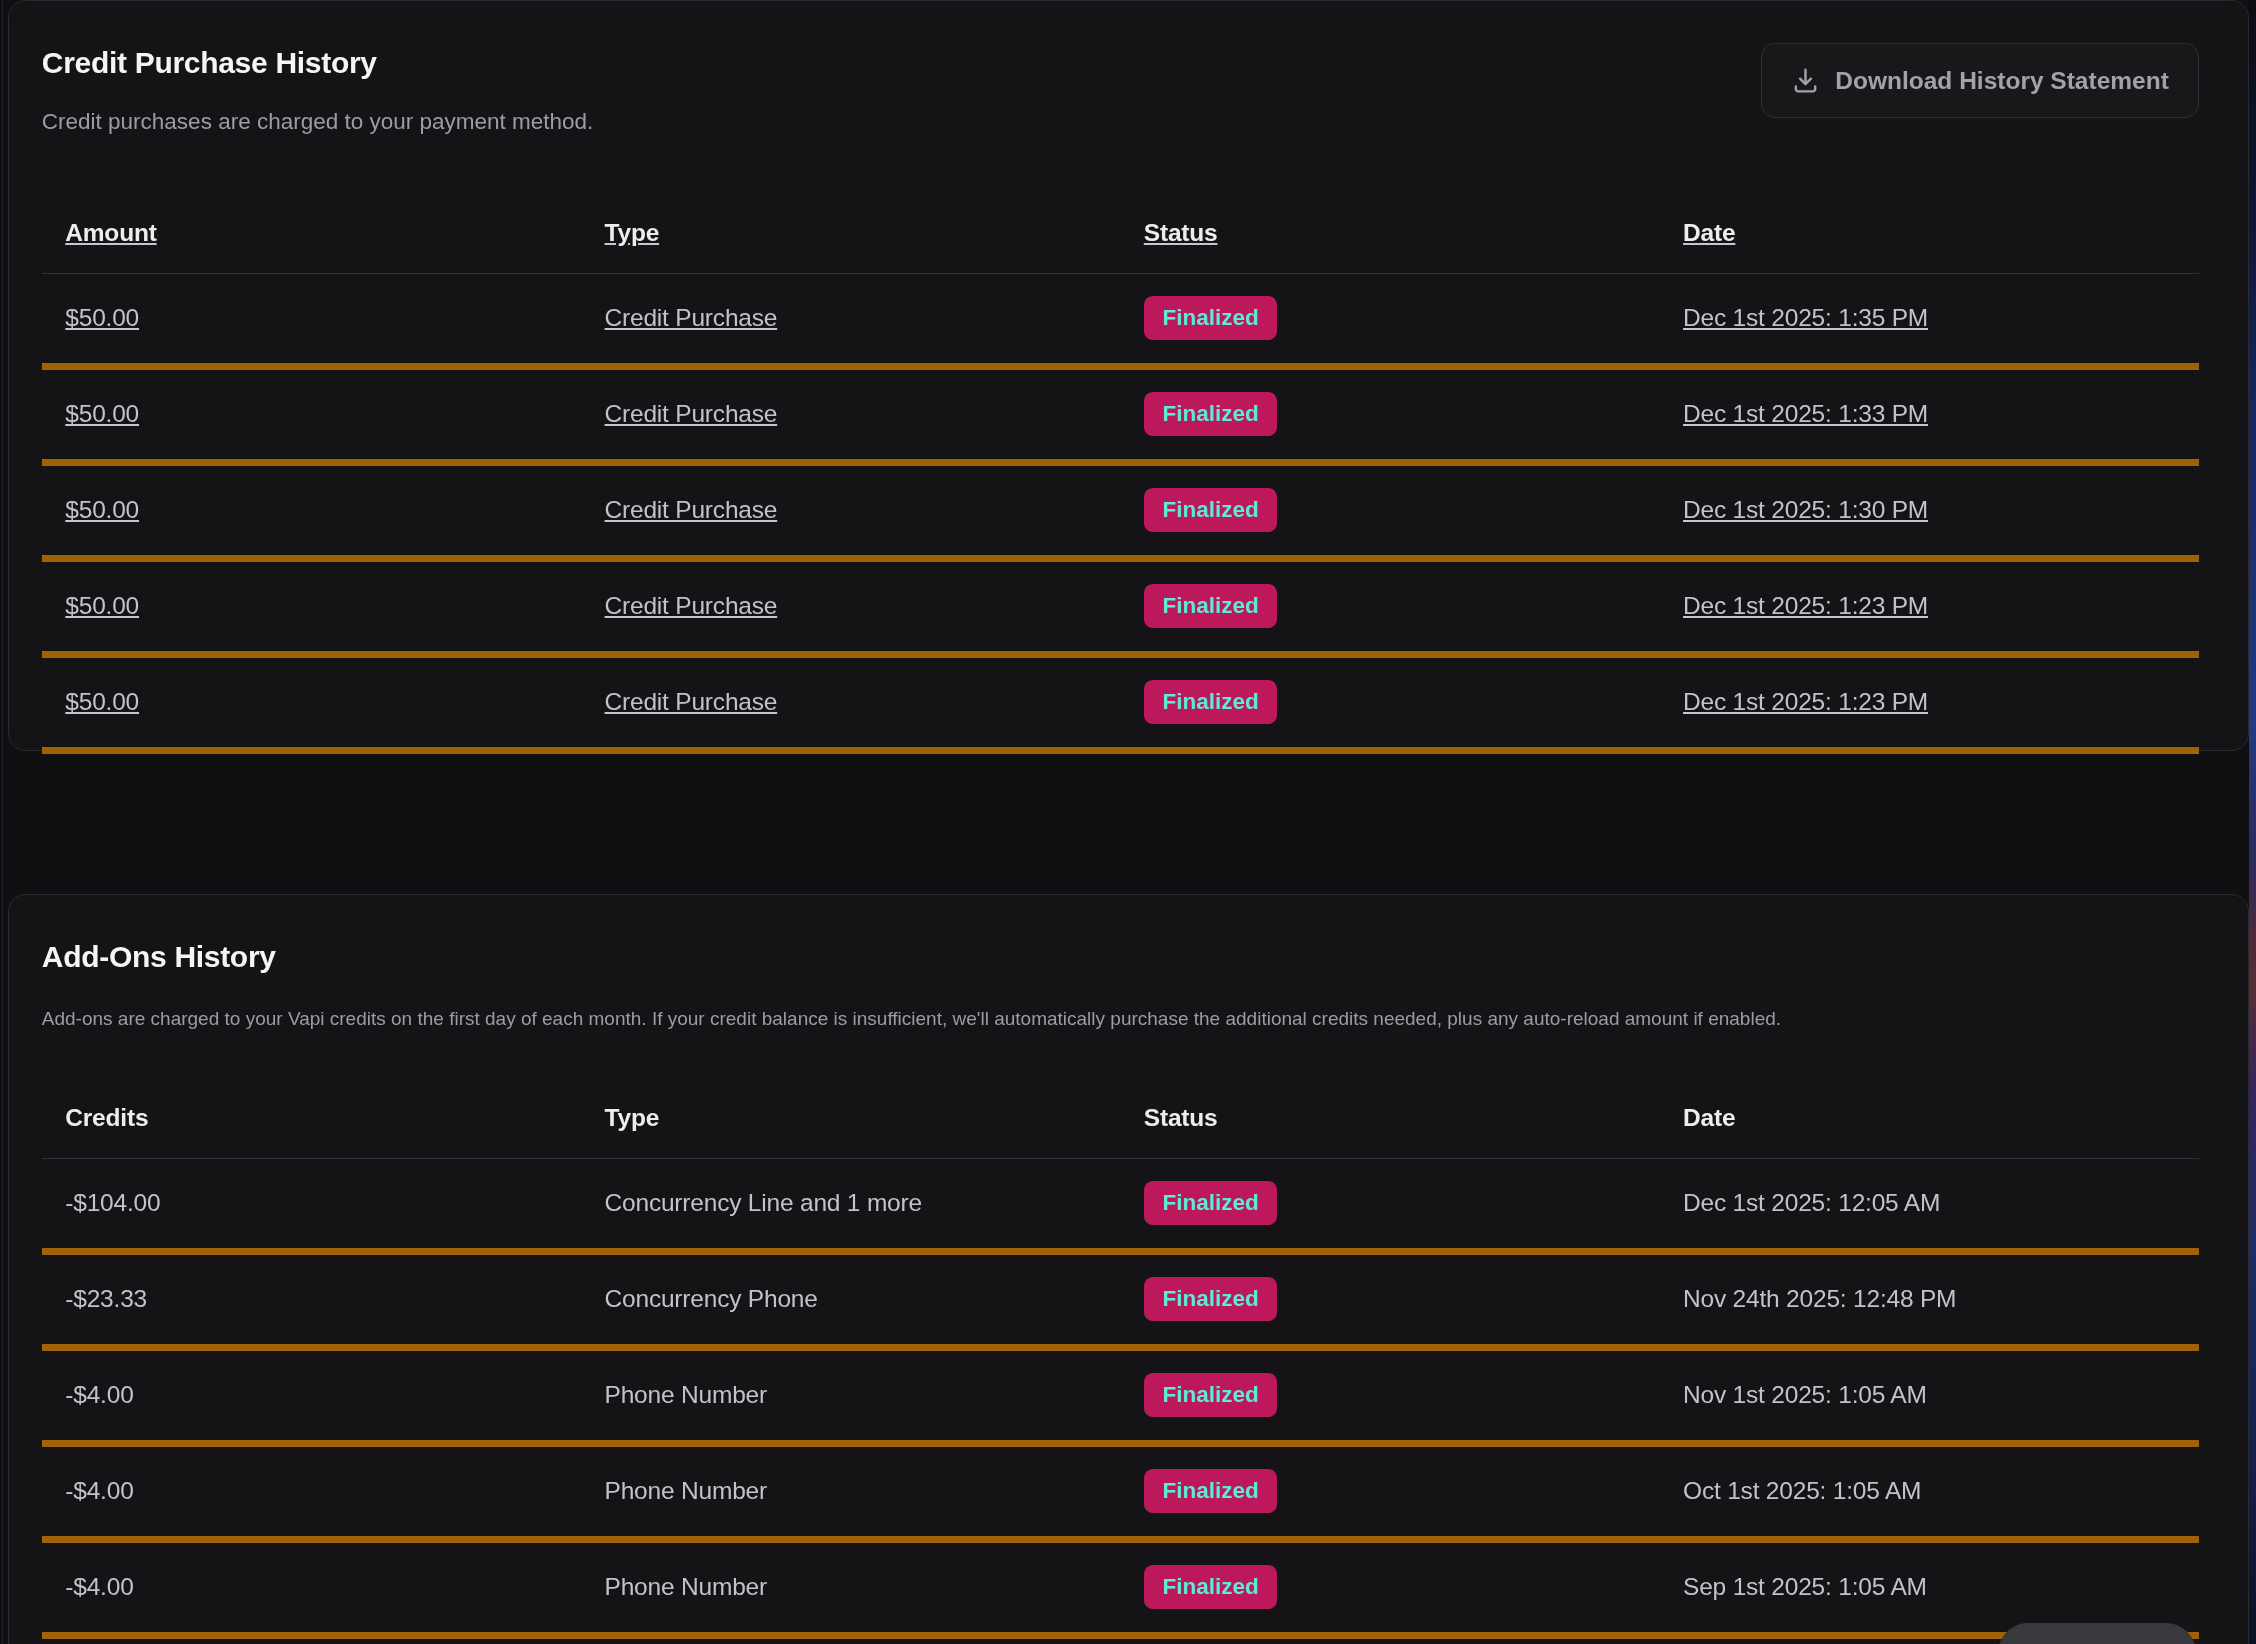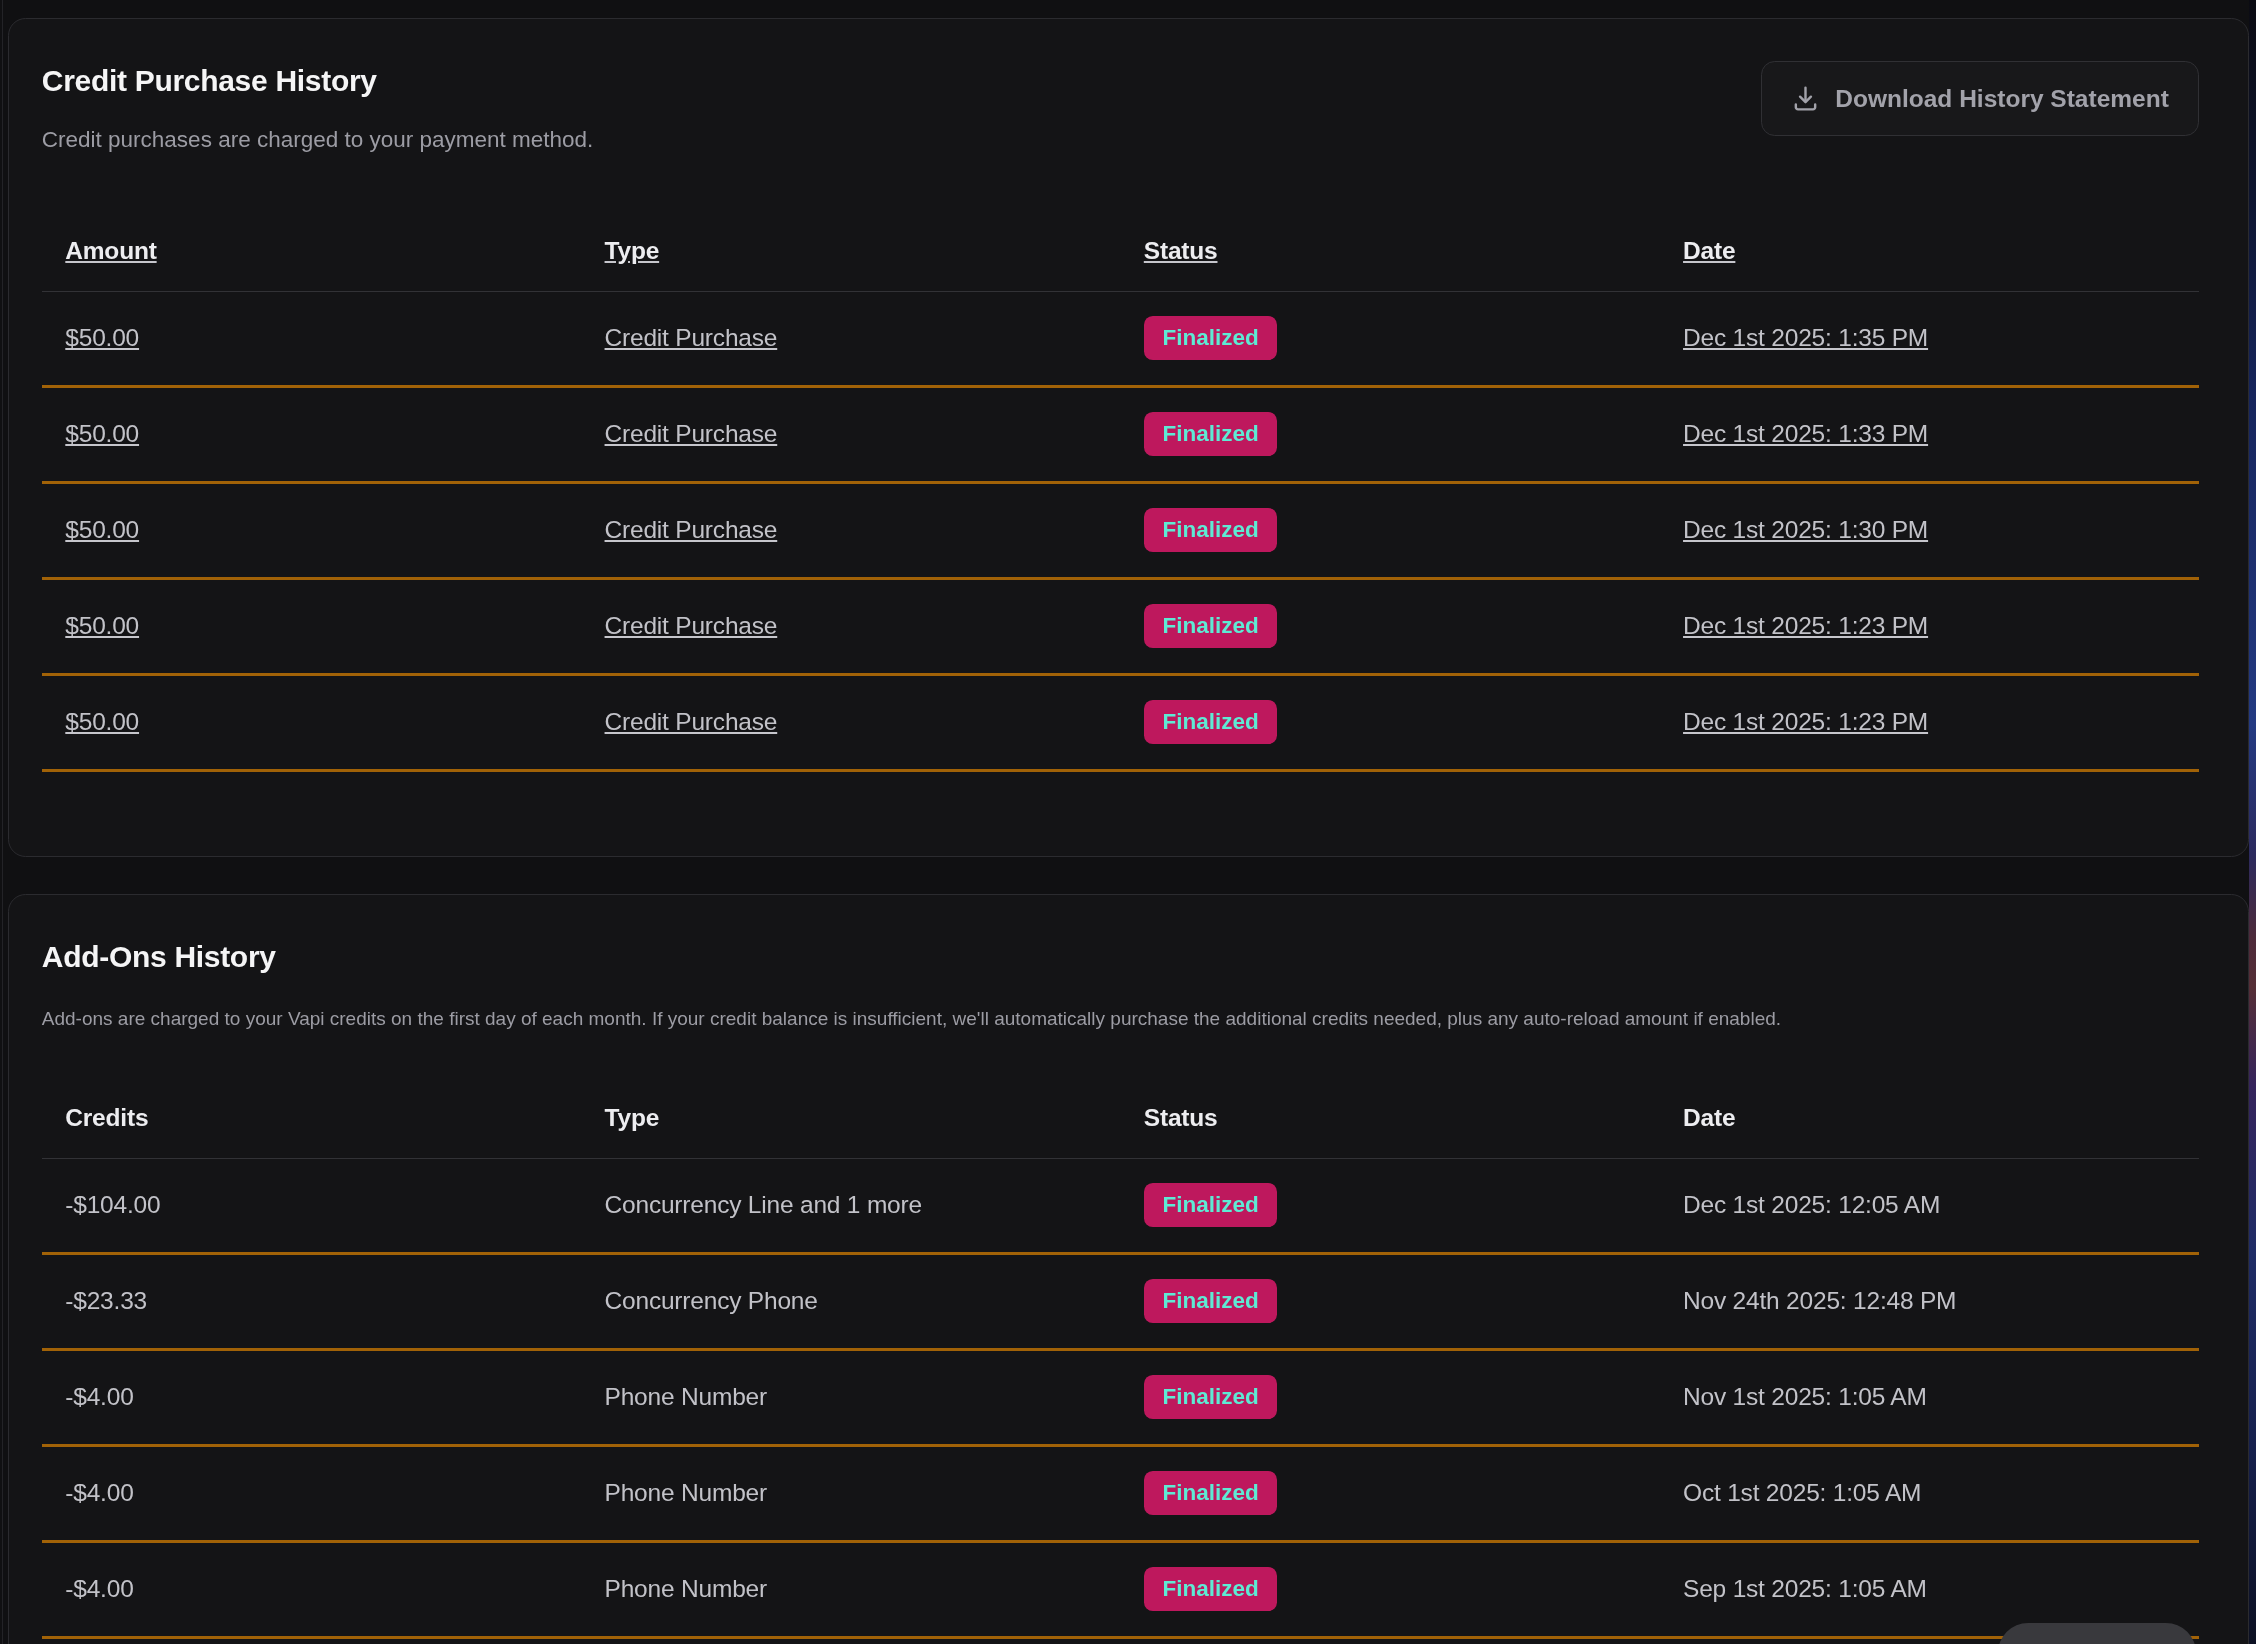--- a/index.html
+++ b/index.html
@@ -20,21 +20,21 @@
   .left-hairline {
     position:absolute; top:0; left:2px; width:1px; height:1645px;
     background:#232327;
   }
   .card {
     position:absolute; left:7.8px; width:2241px;
     background:#141416;
     border:1px solid #2b2b2f;
     border-radius:17.6px;
   }
-  #card-credit { top:18px; height:839px; }
+  #card-credit { top:0; height:751px; }
   #card-addons { top:894px; height:912px; }
   .card-head { position:relative; padding:43px 49px 0 33px; }
   .card-title {
     font-size:30px; font-weight:700; color:#f5f5f6; letter-spacing:-0.3px;
     line-height:37px;
   }
   .card-sub {
     margin-top:25.5px; font-size:22.5px; color:#9c9ca4; line-height:29px;
   }
   .card-desc {
@@ -53,21 +53,21 @@
   .tbl { margin:0 49px 0 33px; }
   #card-credit .tbl { margin-top:57px;text-decoration:underline; }
   #card-addons .tbl { margin-top:39px; }
   .tr { display:flex; align-items:center; }
   .tr-head {
     height:81px;
     border-bottom:1px solid #323236;
   }
   .tr-body {
     height:96px;
-    border-bottom:3px solid #a16207;
+    border-bottom:7px solid #a16207;
   }
   .td { width:25%; padding-left:23.5px; }
   .th {
     font-size:24.5px; font-weight:700; color:#ededf0; letter-spacing:-0.2px;
   }
   .cell { font-size:24.5px; color:#c2c2c8; letter-spacing:-0.2px; }
   .badge {
     display:inline-block;
     font-size:22.5px; font-weight:700; color:#5eead4;
     background:#be185d;

